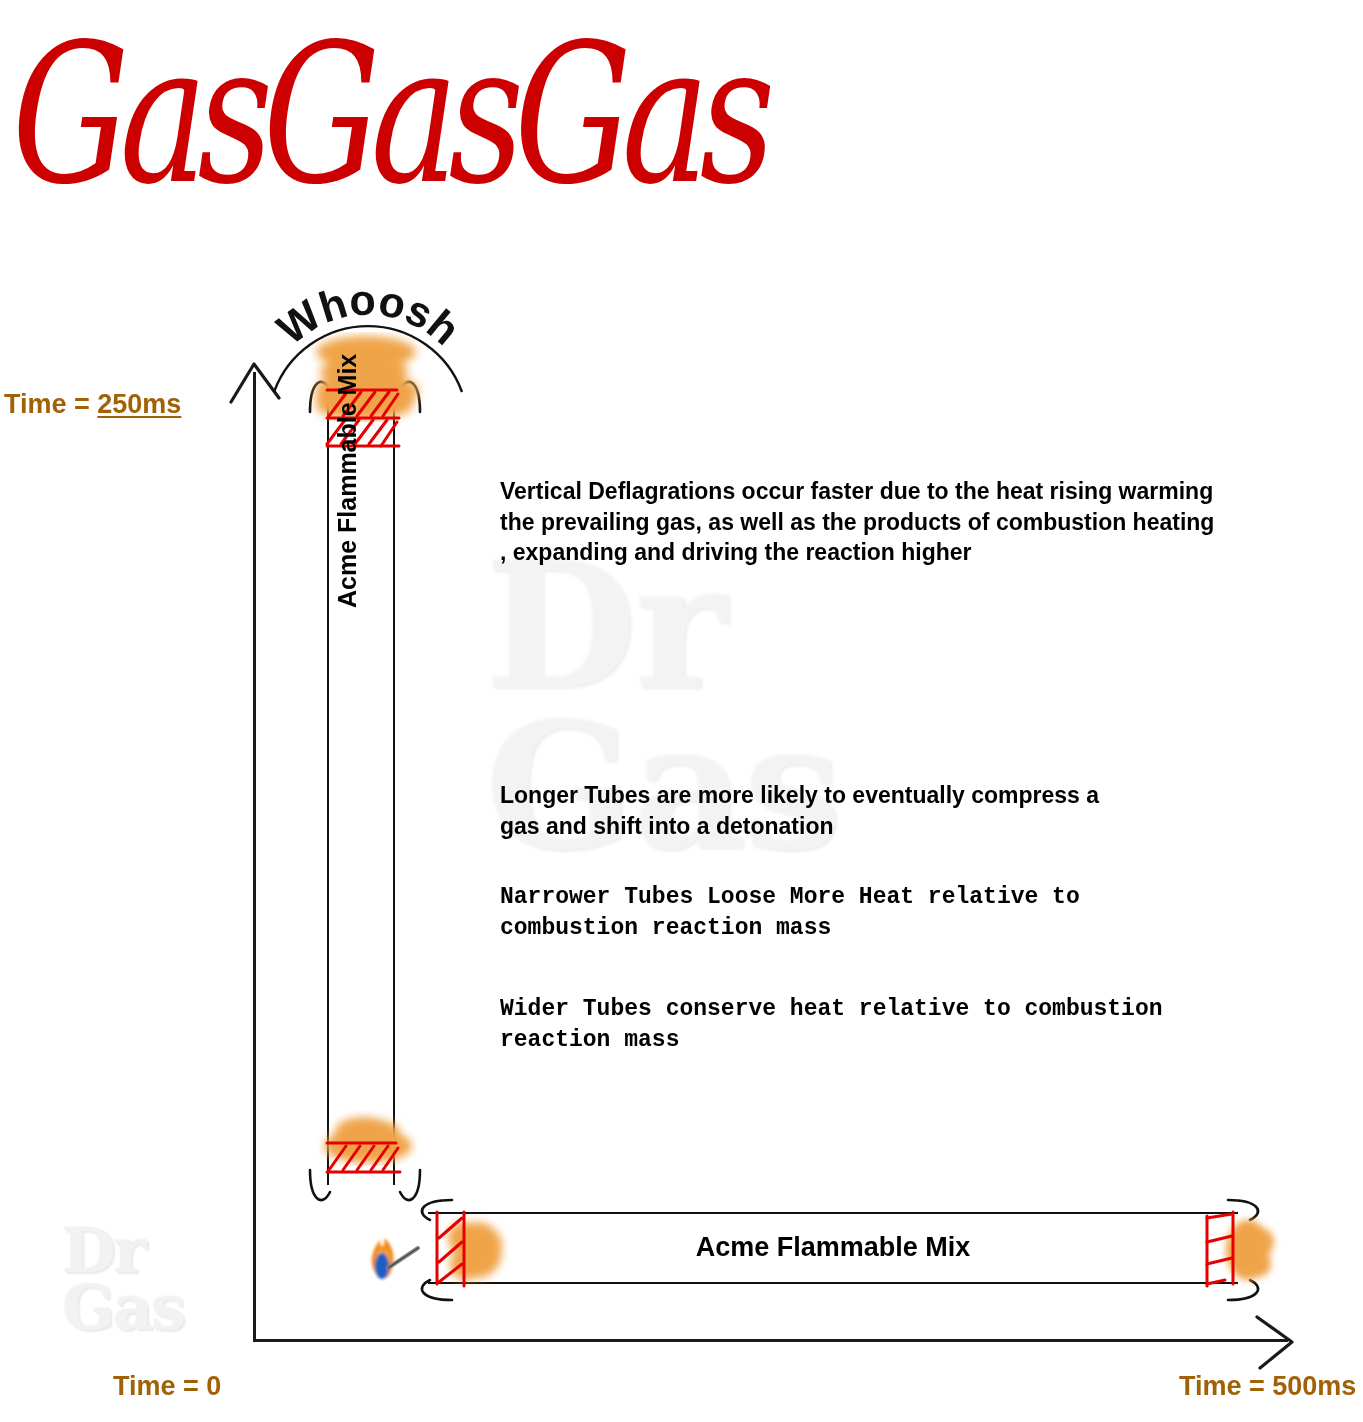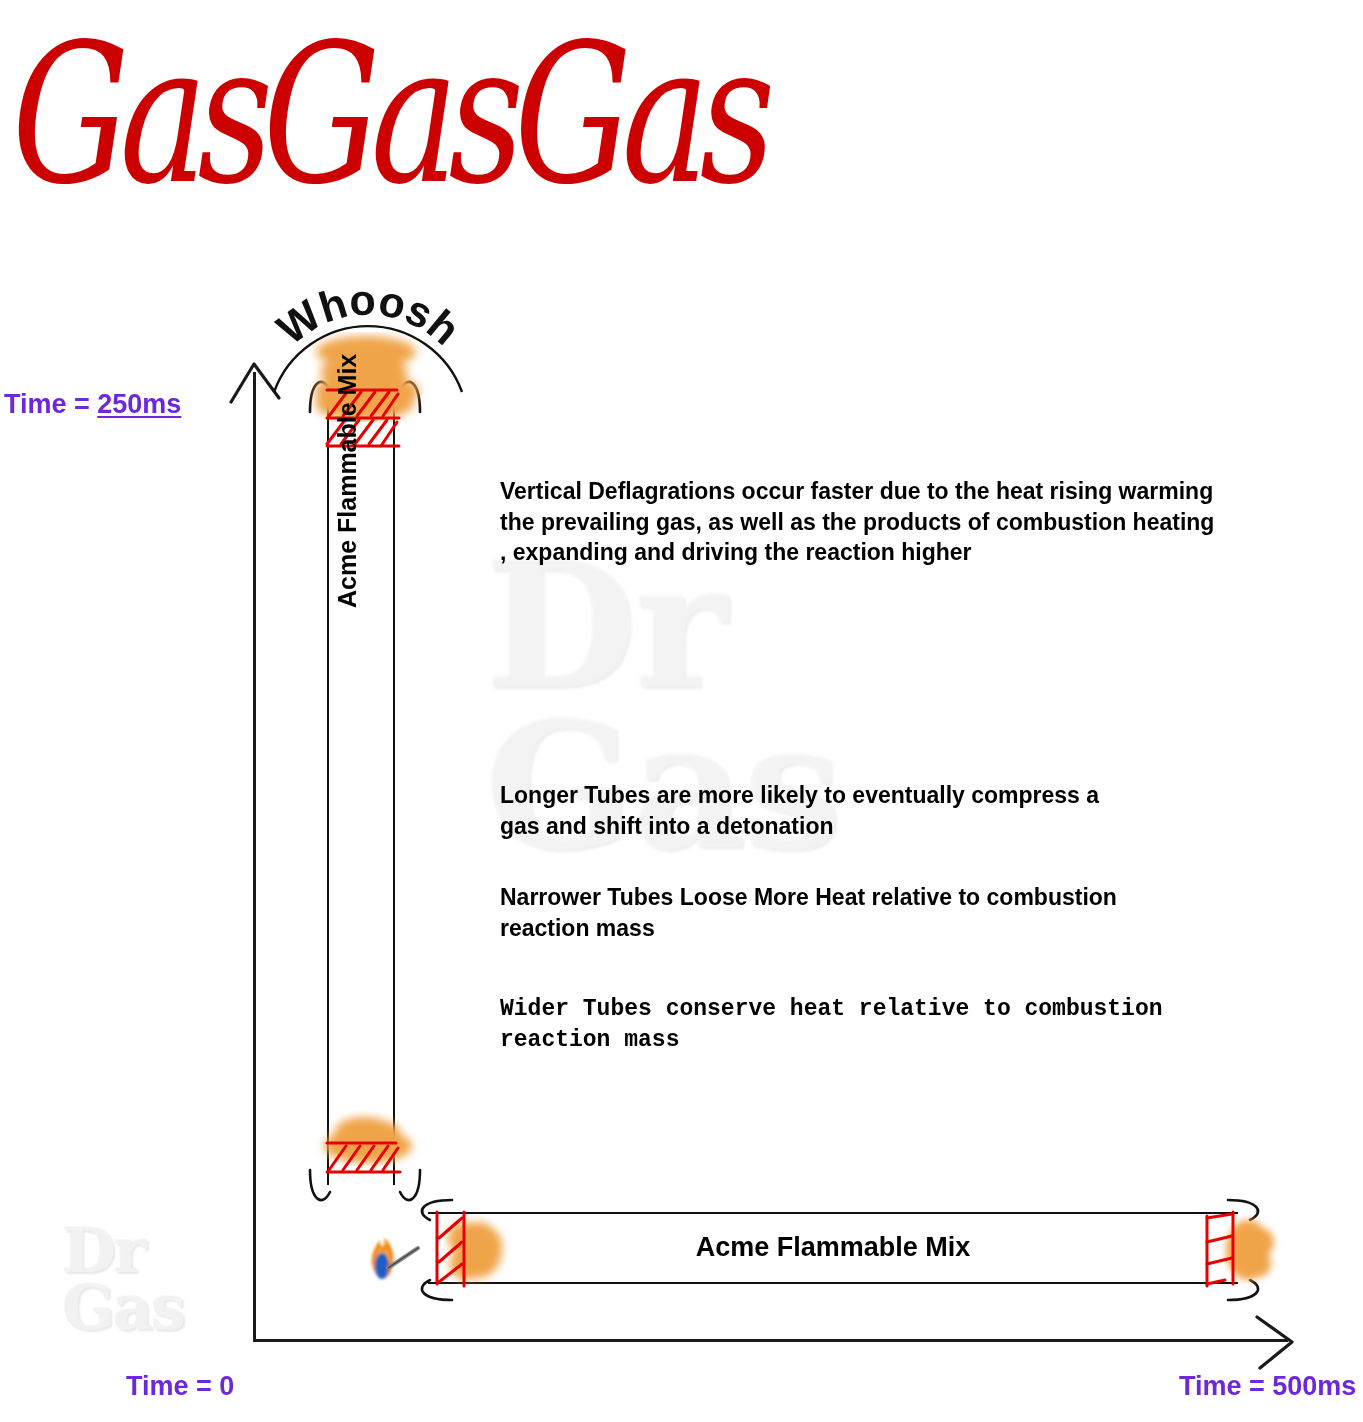--- a/index.html
+++ b/index.html
@@ -76,25 +76,25 @@
   .axis-x { left: 253px; top: 1339px; width: 1035px; height: 3px; }
 
   .axis-arrow { position: absolute; }
 
   
   .time-label {
     position: absolute;
     font-family: "Liberation Sans", sans-serif;
     font-weight: 700;
     font-size: 27px;
-    color: #6d28d9;
+    color: #a16207;
     white-space: nowrap;
   }
   .time-label.t250 { left: 4px; top: 389px; }
-  .time-label.t0    { left: 126px; top: 1371px; }
+  .time-label.t0    { left: 113px; top: 1371px; }
   .time-label.t500  { left: 1179px; top: 1371px; }
   .time-label .underlined { text-decoration: underline; text-underline-offset: 3px; }
 
   
   .v-tube {
     position: absolute;
     left: 327px;
     top: 385px;
     width: 68px;
     height: 800px;
@@ -179,21 +179,21 @@
   .note {
     font-family: "Liberation Sans", sans-serif;
     font-weight: 700;
     font-size: 23px;
     line-height: 1.33;
     color: #000;
     margin: 0;
   }
   .note.n1 { position: absolute; top: 0px;   left: 0; width: 725px; }
   .note.n2 { position: absolute; top: 304px; left: 0; width: 640px; }
-  .note.n3 { position: absolute; top: 406px; left: 0; width: 670px; }
+  .note.n3 { position: absolute; top: 406px; left: 0; width: 670px; font-family: Liberation Mono, monospace; }
   .note.n4 { position: absolute; top: 518px; left: 0; width: 735px; font-family: Liberation Mono, monospace; }
 
   .blob, .hatch { position: absolute; pointer-events: none; }
 </style>
 </head>
 <body>
 
 <div id="stage">
 
   <div class="brand-logo">GasGasGas</div>

